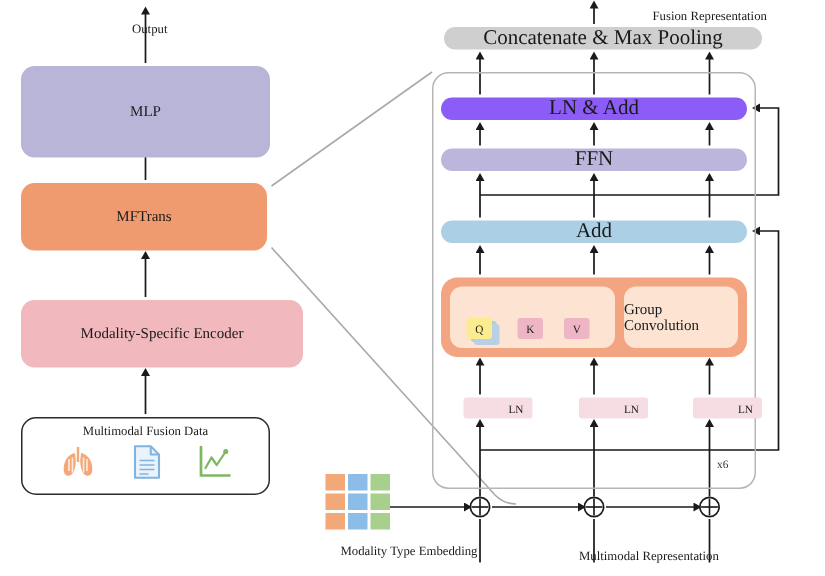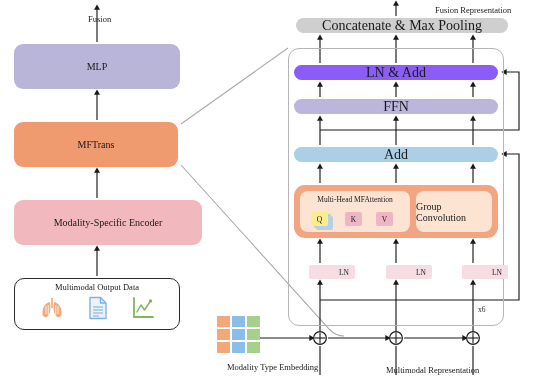--- a/index.html
+++ b/index.html
@@ -4,21 +4,21 @@
 <style>
   html,body{margin:0;padding:0;background:#ffffff;}
   body{width:550px;height:384px;position:relative;overflow:hidden;
        font-family:"Liberation Serif","DejaVu Serif",serif;color:#1a1a1a;}
 
   .blk{position:absolute;box-sizing:border-box;display:flex;
        align-items:center;justify-content:center;text-align:center;}
 
   
   .lbig{border-radius:9px;font-size:10px;}
-  #mlp-block      {left:14px;  top:44px;  width:166px;height:45px; background:#b9b5d9;}
+  #mlp-block      {left:14px;  top:44px;  width:166px;height:61px; background:#b9b5d9;}
   #mftrans-block  {left:14px;  top:122px; width:164px;height:45px; background:#f09a70;}
   #encoder-block  {left:14px;  top:200px; width:188px;height:45px; background:#f1b8bd;}
   #input-block    {left:14px;  top:278px; width:166px;height:52px;
                    background:#ffffff;border:1.2px solid #2b2b2b;border-radius:10px;
                    flex-direction:column;justify-content:flex-start;padding-top:3px;}
   #input-title{font-size:8.5px;line-height:11px;}
   .icon-row{display:flex;gap:22px;margin-top:3px;align-items:flex-end;}
   .icon-row svg{display:block;}
 
   #output-label{position:absolute;left:88px;top:14px;font-size:8.5px;}
@@ -140,28 +140,28 @@
   <g stroke="#1a1a1a" stroke-width="1.1">
     <line x1="314.4" y1="338" x2="325.6" y2="338"></line>
       <line x1="320" y1="332.4" x2="320" y2="343.6"></line>
     <line x1="390.4" y1="338" x2="401.6" y2="338"></line>
       <line x1="396" y1="332.4" x2="396" y2="343.6"></line>
     <line x1="467.4" y1="338" x2="478.6" y2="338"></line>
       <line x1="473" y1="332.4" x2="473" y2="343.6"></line>
   </g>
 </svg>
 
-<div id="output-label">Fusion</div>
+<div id="output-label">Output</div>
 
 <div class="blk lbig" id="mlp-block">MLP</div>
 <div class="blk lbig" id="mftrans-block">MFTrans</div>
 <div class="blk lbig" id="encoder-block">Modality-Specific Encoder</div>
 
 <div class="blk" id="input-block">
-  <div id="input-title">Multimodal Output Data</div>
+  <div id="input-title">Multimodal Fusion Data</div>
   <div class="icon-row">
     <svg width="26" height="24" viewBox="0 0 26 24">
       <path d="M13 2 L13 12" stroke="#f2a878" stroke-width="1.6" fill="none"></path>
       <path d="M11 6 C6 7,3 12,3.5 18 C3.8 21,6.5 22,8.5 20.5 C10.5 19,11.5 15,11.5 11 z" fill="#f2a878"></path>
       <path d="M15 6 C20 7,23 12,22.5 18 C22.2 21,19.5 22,17.5 20.5 C15.5 19,14.5 15,14.5 11 z" fill="#f2a878"></path>
       <path d="M7 10 L7 18 M9.3 9 L9.3 19" stroke="#ffffff" stroke-width="1.1" fill="none" opacity="0.75"></path>
       <path d="M19 10 L19 18 M16.7 9 L16.7 19" stroke="#ffffff" stroke-width="1.1" fill="none" opacity="0.75"></path>
     </svg>
     <svg width="22" height="24" viewBox="0 0 22 24">
       <path d="M3 1.5 H13.5 L19 7 V22.5 H3 z" fill="#eaf3fb" stroke="#7fb4e0" stroke-width="1.4" stroke-linejoin="round"></path>
@@ -185,21 +185,20 @@
 <div id="x6-label">x6</div>
 
 <div id="fusion-label" class="cap">Fusion Representation</div>
 <div class="blk bar" id="concat-block">Concatenate &amp; Max Pooling</div>
 <div class="blk bar" id="lnadd-block">LN &amp; Add</div>
 <div class="blk bar" id="ffn-block">FFN</div>
 <div class="blk bar" id="add-block">Add</div>
 
 <div id="attn-outer">
   <div class="attn-inner" id="mfattn-box">
-    <div id="mfattn-title">Multi-Head MFAttention</div>
     <div class="qshadow" id="q-shadow-a"></div>
     <div class="qshadow" id="q-shadow-b"></div>
     <div class="qkv" id="q-box">Q</div>
     <div class="qkv" id="k-box">K</div>
     <div class="qkv" id="v-box">V</div>
   </div>
   <div class="attn-inner" id="groupconv-box">Group Convolution</div>
 </div>
 
 <div class="ln" id="ln-1">LN</div>

